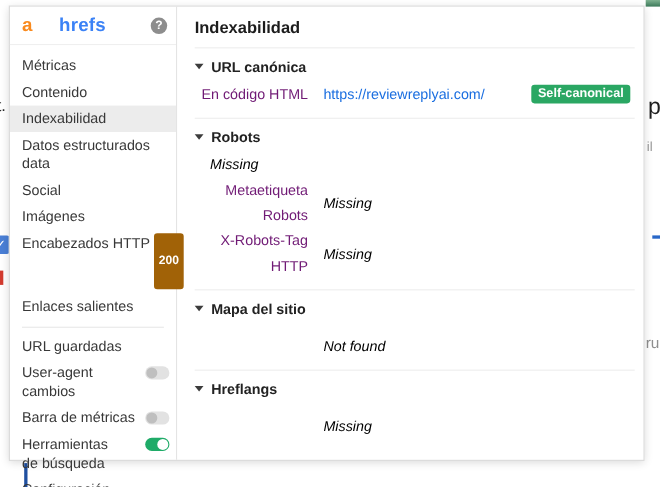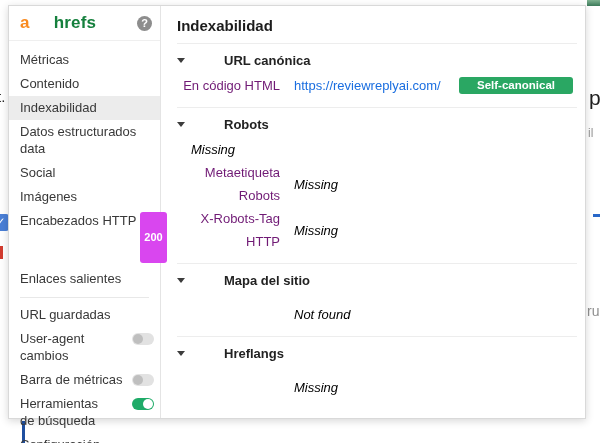--- a/index.html
+++ b/index.html
@@ -30,56 +30,56 @@
     box-shadow:0 2px 8px rgba(0,0,0,.16);
     display:flex;font-size:13px;color:#333;
   }
   
   .sidebar{width:152px;flex:0 0 152px;border-right:1px solid #e4e4e4;box-sizing:border-box;
     display:flex;flex-direction:column;}
   .sb-header{height:35px;flex:0 0 35px;display:flex;align-items:center;
     padding:0 8px 0 11px;border-bottom:1px solid #efefef;box-sizing:border-box;}
   .logo{font-size:17px;font-weight:bold;letter-spacing:.2px;cursor:pointer;}
   .logo .a{color:#f98a1e;}
-  .logo .rest{color:#15803d;padding-left:24px;}
+  .logo .rest{color:#3b82f6;padding-left:24px;}
   .help-icon{margin-left:auto;width:15px;height:15px;border-radius:50%;background:#8d8d8d;
     color:#fff;font-size:11px;font-weight:bold;line-height:15px;text-align:center;cursor:pointer;}
   .sb-nav{padding-top:7px;}
   .sb-item{padding:3px 6px 4px 11px;line-height:17px;color:#383838;cursor:pointer;
     display:flex;align-items:flex-start;}
   .sb-item .lbl{flex:1 1 auto;}
   .sb-item.selected{background:#ececec;}
-  .badge-200{background:#d946ef;color:#fff;font-size:11px;font-weight:bold;
+  .badge-200{background:#a16207;color:#fff;font-size:11px;font-weight:bold;
     border-radius:3px;padding:19px 4px;margin-left:4px;line-height:13px;align-self:center;}
   .sb-divider{border-top:1px solid #e8e8e8;margin:6px 11px 5px 11px;}
   .toggle{flex:0 0 auto;margin-left:auto;width:22px;height:12px;border-radius:6px;
     position:relative;margin-top:3px;cursor:pointer;}
   .toggle.off{background:#e2e2e2;}
   .toggle.off .knob{position:absolute;left:1px;top:1px;width:10px;height:10px;border-radius:50%;background:#bfbfbf;}
   .toggle.on{background:#1fab68;}
   .toggle.on .knob{position:absolute;right:1px;top:1px;width:10px;height:10px;border-radius:50%;background:#fff;}
   .sb-footer-link{padding:3px 11px 4px 11px;line-height:17px;color:#9a9a9a;cursor:pointer;}
 
   
   .main{flex:1 1 auto;display:flex;flex-direction:column;min-width:0;}
   .main-title{font-size:15px;font-weight:bold;color:#1c1c1c;padding:11px 16px 9px 16px;}
   .main-divider{border-top:1px solid #ededed;margin:0 8px 0 16px;}
   .section{padding:9px 12px 10px 16px;}
-  .section-head{display:flex;align-items:center;cursor:pointer;margin-bottom:6px;gap:32px;}
+  .section-head{display:flex;align-items:center;cursor:pointer;margin-bottom:6px;}
   .caret{width:0;height:0;border-left:4px solid transparent;border-right:4px solid transparent;
     border-top:5px solid #3c3c3c;margin-right:7px;}
   .section-title{font-weight:bold;color:#222;}
   .kv-row{display:flex;align-items:center;line-height:23px;}
   .kv-label{flex:0 0 103px;text-align:right;color:#701a75;}
   .kv-value{margin-left:14px;}
   .kv-missing{font-style:italic;color:#000000;}
   .indent-value{margin-left:117px;line-height:23px;margin-top:15px;}
   .link{color:#1a6ee0;text-decoration:none;cursor:pointer;}
   .badge-canonical{margin-left:auto;background:#2aa763;color:#fff;font-size:11.5px;font-weight:bold;
-    border-radius:3px;padding:2px 18px;line-height:13px;}
+    border-radius:3px;padding:2px 6px;line-height:13px;}
 </style>
 </head>
 <body>
 
 <span class="bg-frag frag-left-text">t.</span>
 <div class="bg-frag frag-checkbox">✓</div>
 <div class="bg-frag frag-red"></div>
 <div class="bg-frag frag-vline"></div>
 <div class="bg-frag frag-greenbar"></div>
 <span class="bg-frag frag-p">p</span>

